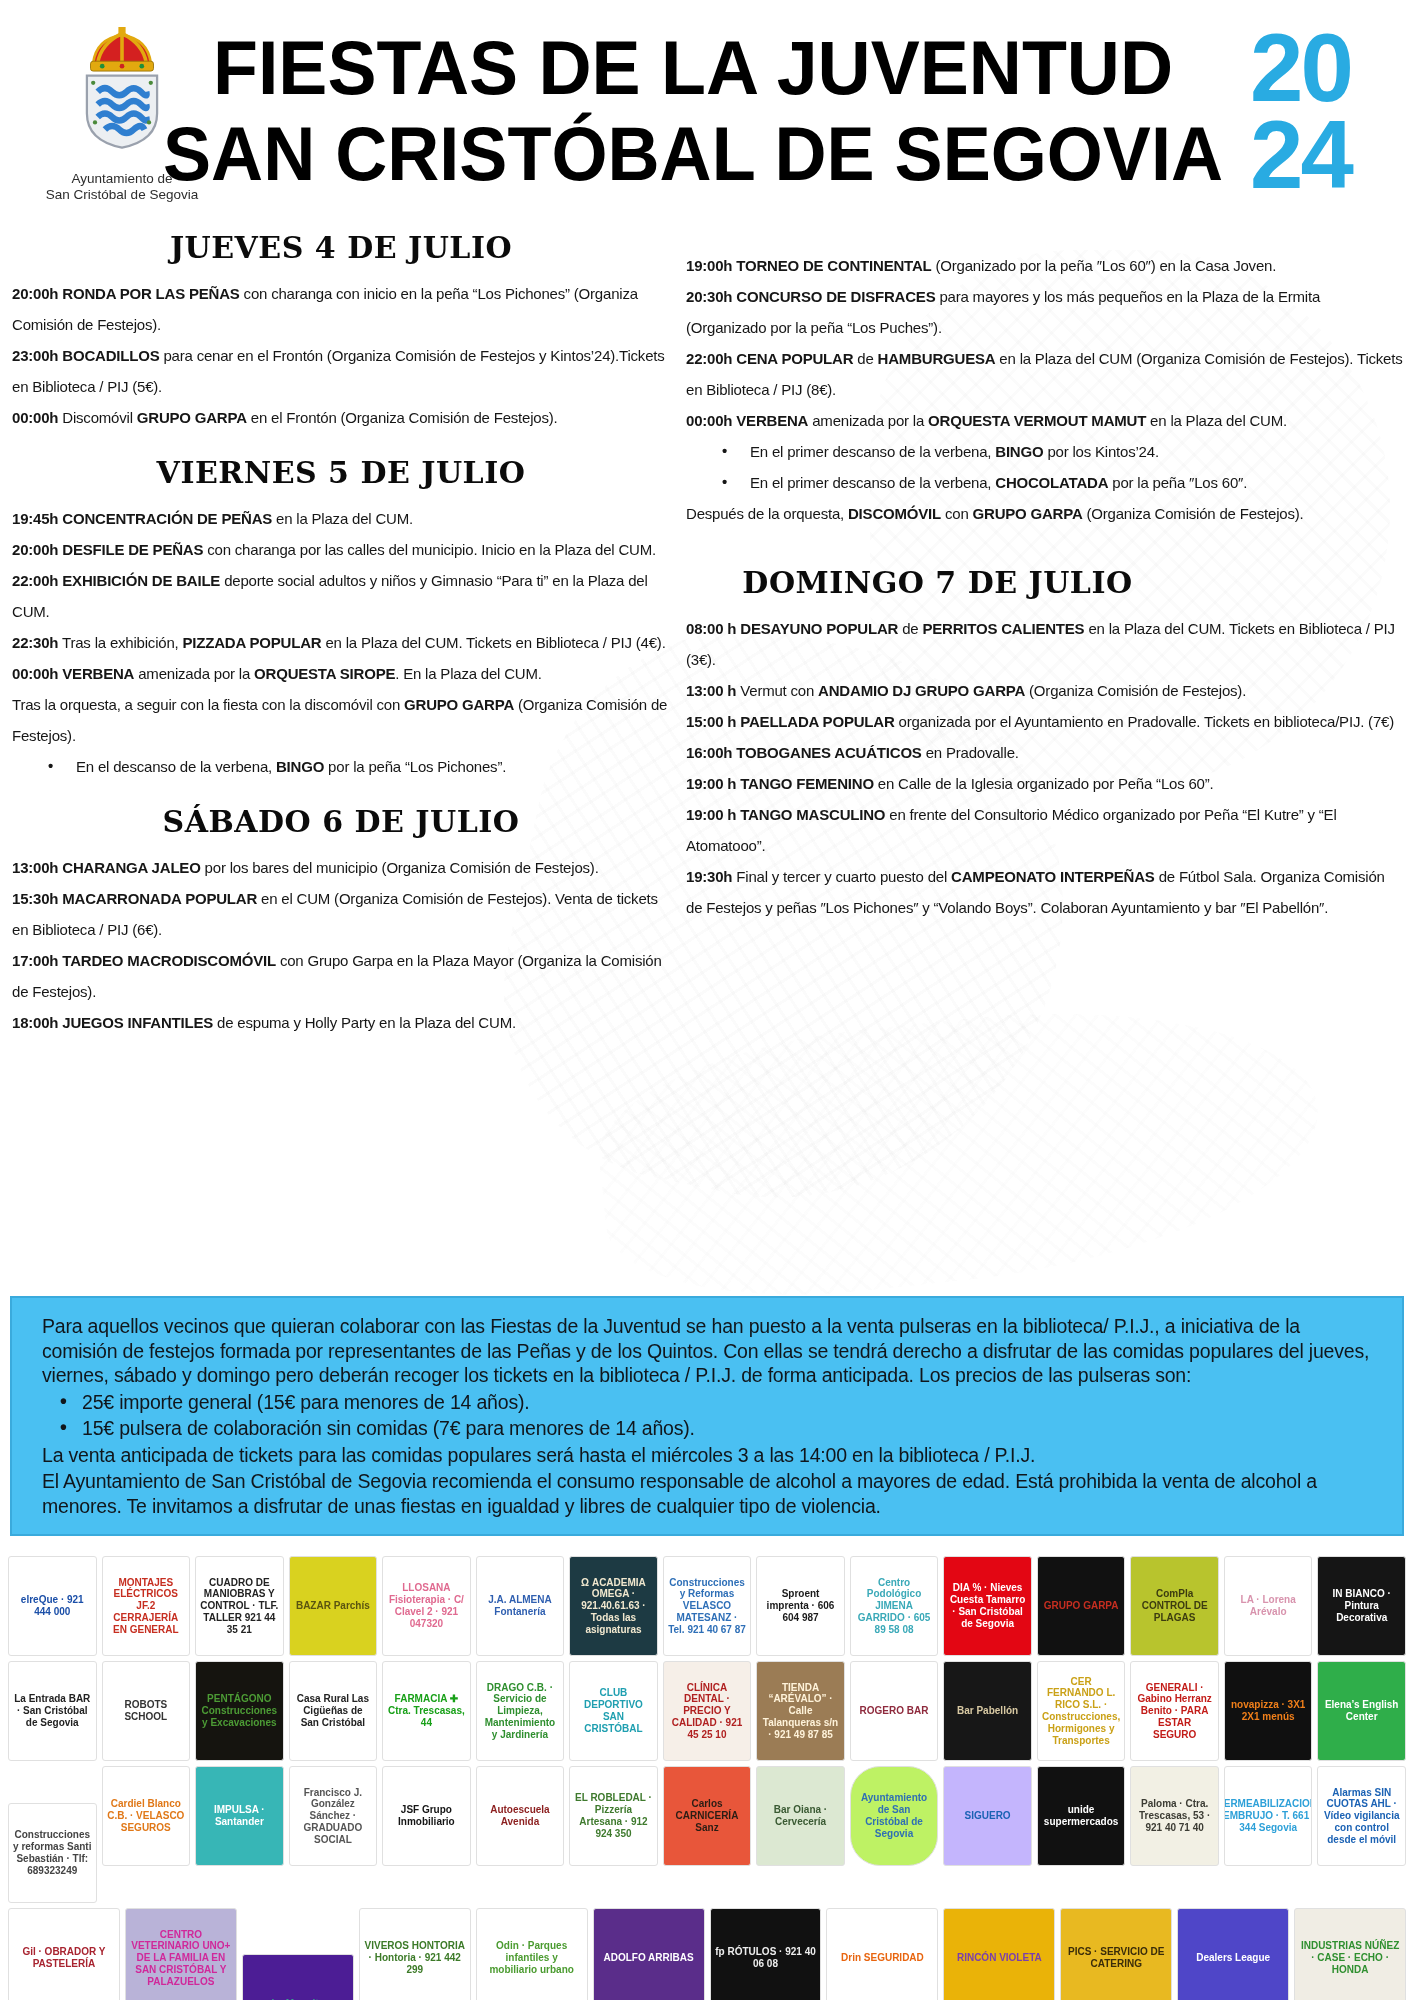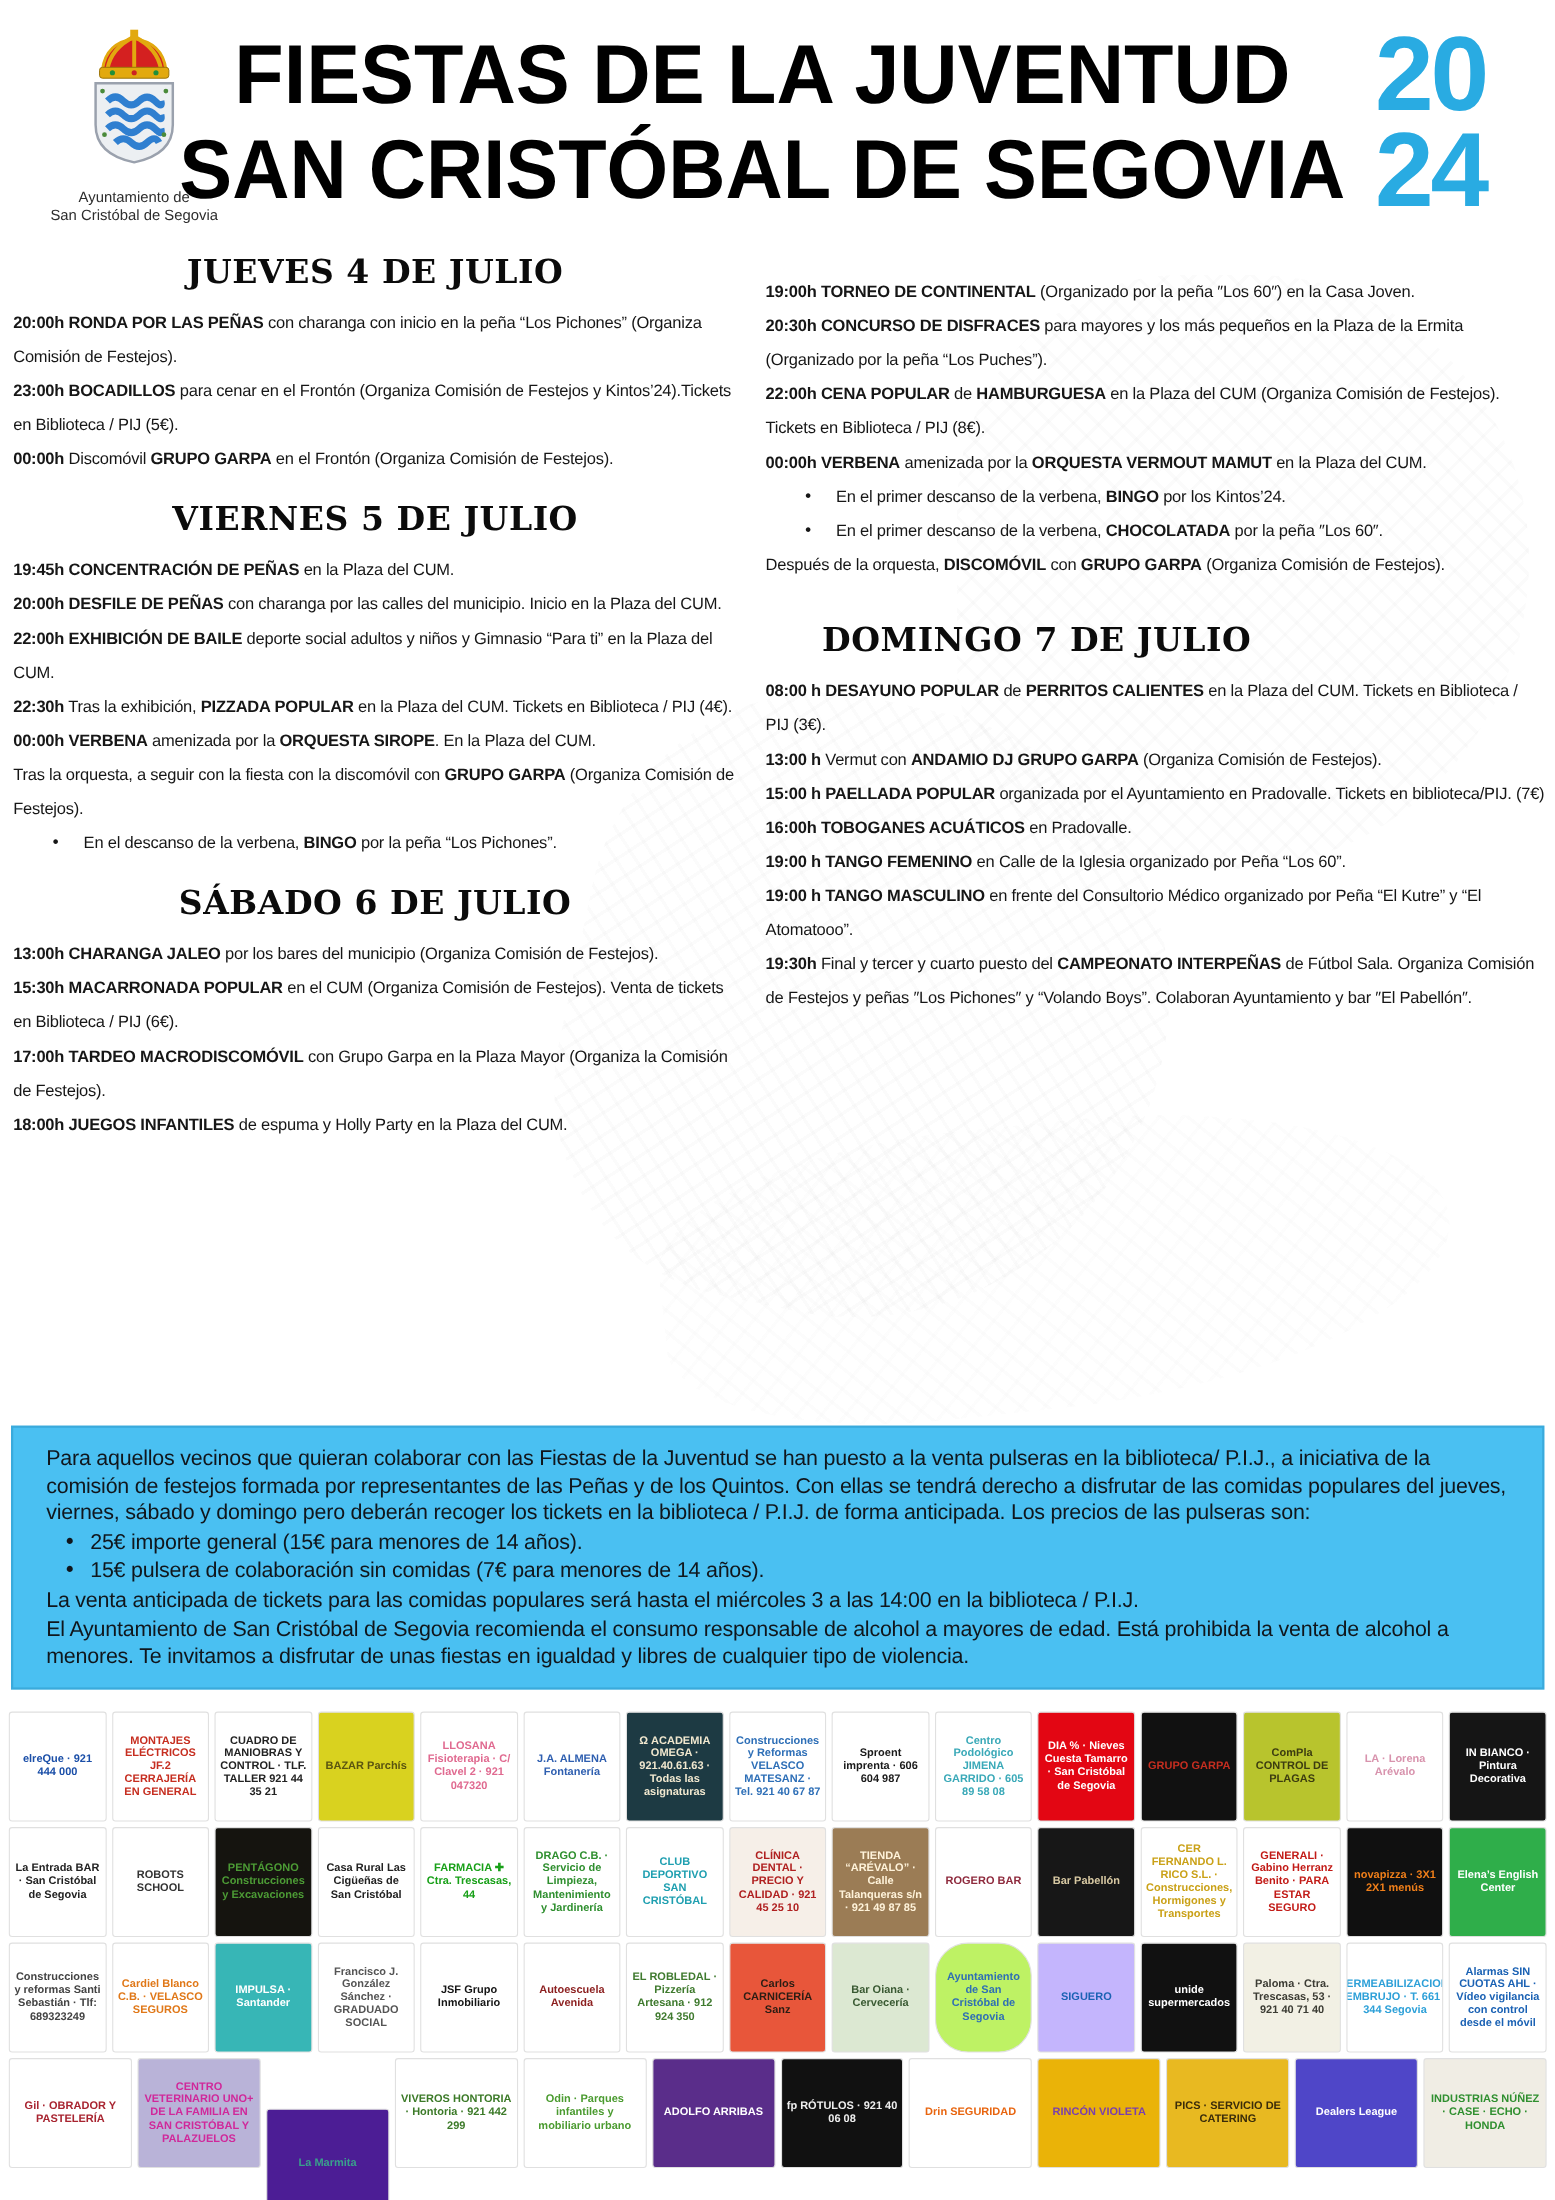--- a/index.html
+++ b/index.html
@@ -17,21 +17,21 @@
   
   .header{position:relative;height:220px;}
   .logo{position:absolute;left:42px;top:26px;width:160px;text-align:center;}
   .logo-caption{font-size:13.5px;line-height:1.2;color:#2d2d2d;margin-top:13px;}
   .title-svg{position:absolute;left:158px;top:28px;}
   .title-svg text{font-family:"Liberation Sans",sans-serif;font-weight:bold;fill:#000;}
   .year{position:absolute;left:1250px;top:24px;font-weight:bold;font-size:96px;line-height:87px;
         letter-spacing:-3px;font-family:"Liberation Sans",sans-serif;}
 
   
-  .columns{display:flex;gap:26px;padding:6px 10px 0 12px;height:1062px;box-sizing:border-box;
+  .columns{display:flex;gap:16px;padding:6px 10px 0 12px;height:1062px;box-sizing:border-box;
            position:relative;}
   .col{position:relative;}
   .col-left{width:658px;flex:0 0 658px;}
   .col-right{flex:1;padding-top:24px;}
   h2.day{font-family:"DejaVu Serif","Liberation Serif",serif;font-weight:bold;font-size:30px;
          text-align:center;margin:22px 0 13px;color:#0b0b0b;letter-spacing:.5px;}
   .col-left h2.day:first-child{margin-top:4px;}
   .col-right h2.day{padding-right:215px;margin-top:36px;}
   .item{margin:0;font-size:15px;line-height:31px;letter-spacing:-0.2px;color:#161616;}
   .item .b{font-weight:bold;}
@@ -174,21 +174,21 @@
       <div class="sponsor" style="background: rgb(255, 255, 255); color: rgb(47, 143, 47);">DRAGO C.B. · Servicio de Limpieza, Mantenimiento y Jardinería</div>
       <div class="sponsor" style="background: rgb(255, 255, 255); color: rgb(31, 159, 176);">CLUB DEPORTIVO SAN CRISTÓBAL</div>
       <div class="sponsor" style="background: rgb(246, 239, 232); color: rgb(176, 32, 32);">CLÍNICA DENTAL · PRECIO Y CALIDAD · 921 45 25 10</div>
       <div class="sponsor" style="background: rgb(155, 124, 85); color: rgb(255, 243, 218);">TIENDA “ARÉVALO” · Calle Talanqueras s/n · 921 49 87 85</div>
       <div class="sponsor" style="background: rgb(255, 255, 255); color: rgb(142, 42, 61);">ROGERO BAR</div>
       <div class="sponsor" style="background: rgb(23, 23, 23); color: rgb(216, 201, 163);">Bar Pabellón</div>
       <div class="sponsor" style="background: rgb(255, 255, 255); color: rgb(202, 161, 23);">CER FERNANDO L. RICO S.L. · Construcciones, Hormigones y Transportes</div>
       <div class="sponsor" style="background: rgb(255, 255, 255); color: rgb(194, 27, 23);">GENERALI · Gabino Herranz Benito · PARA ESTAR SEGURO</div>
       <div class="sponsor" style="background: rgb(16, 16, 16); color: rgb(240, 127, 26);">novapizza · 3X1 2X1 menús</div>
       <div class="sponsor" style="background: rgb(47, 174, 74); color: rgb(255, 255, 255);">Elena’s English Center</div>
-      <div class="sponsor" style="background: rgb(255, 255, 255); color: rgb(68, 68, 68);">Construcciones y reformas Santi Sebastián · Tlf: 689323249</div>
+      <div class="sponsor" style="background: rgb(255, 255, 255); color: rgb(68, 68, 68); margin-top: 37px;">Construcciones y reformas Santi Sebastián · Tlf: 689323249</div>
       <div class="sponsor" style="background: rgb(255, 255, 255); color: rgb(224, 120, 24);">Cardiel Blanco C.B. · VELASCO SEGUROS</div>
       <div class="sponsor" style="background: rgb(55, 182, 182); color: rgb(255, 255, 255);">IMPULSA · Santander</div>
       <div class="sponsor" style="background: rgb(255, 255, 255); color: rgb(85, 85, 85);">Francisco J. González Sánchez · GRADUADO SOCIAL</div>
       <div class="sponsor" style="background: rgb(255, 255, 255); color: rgb(21, 21, 21);">JSF Grupo Inmobiliario</div>
       <div class="sponsor" style="background: rgb(255, 255, 255); color: rgb(140, 31, 31);">Autoescuela Avenida</div>
       <div class="sponsor" style="background: rgb(255, 255, 255); color: rgb(63, 122, 46);">EL ROBLEDAL · Pizzería Artesana · 912 924 350</div>
       <div class="sponsor" style="background: rgb(232, 86, 58); color: rgb(43, 29, 20);">Carlos CARNICERÍA Sanz</div>
       <div class="sponsor" style="background: rgb(220, 232, 210); color: rgb(58, 90, 51);">Bar Oiana · Cervecería</div>
       <div class="sponsor" style="background: #bef264; color: rgb(47, 111, 180); border-radius: 30px;">Ayuntamiento de San Cristóbal de Segovia</div>
       <div class="sponsor" style="background: #c4b5fd; color: rgb(27, 98, 180);">SIGUERO</div>

